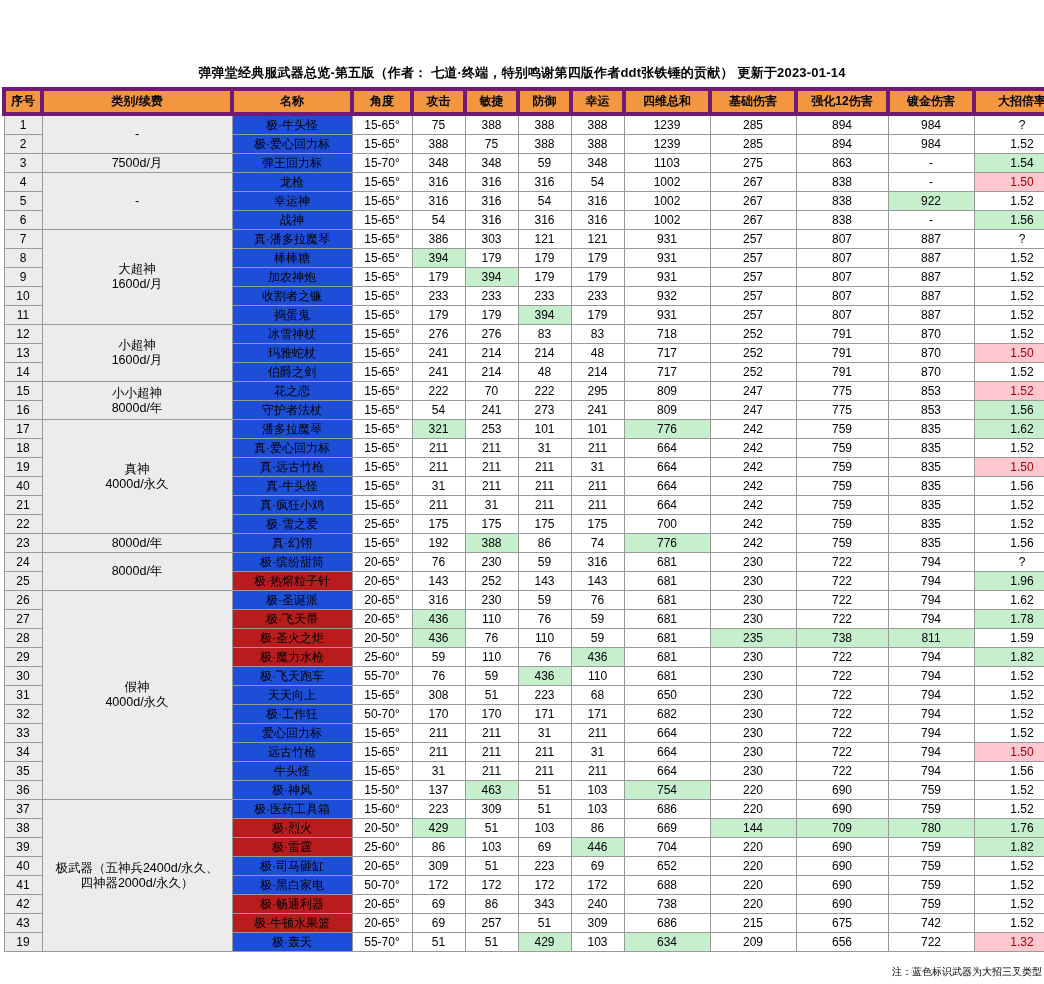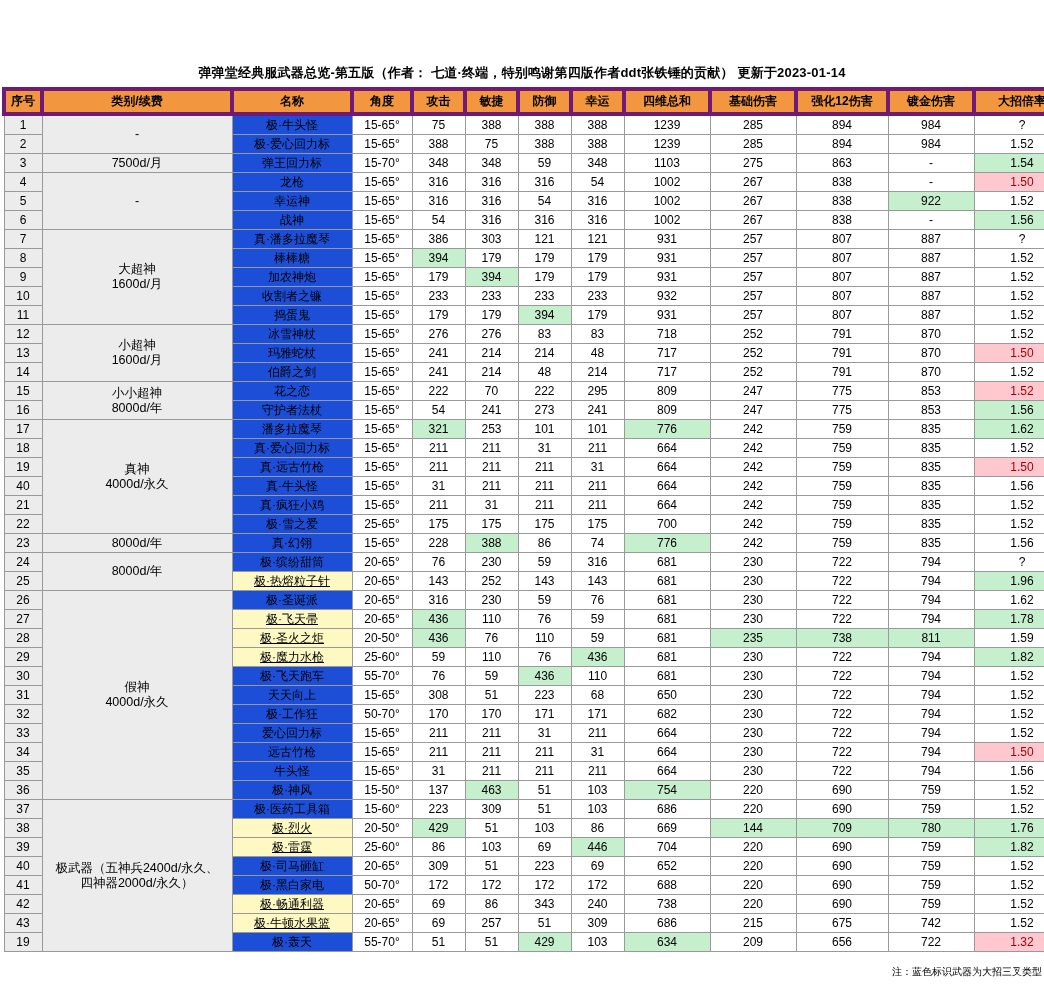--- a/index.html
+++ b/index.html
@@ -37,21 +37,21 @@
   thead th{
     background:#f39640;
     font-weight:bold;
     height:21px;
     border:4px solid #701a75;
     font-size:12px;
   }
   td.idx{background:#ececec;}
   td.grp{background:#ececec;font-size:12.5px;line-height:15px;white-space:normal;}
   td.name{background:#1d4ed8;font-weight:normal;}
-  td.name.blue{background:#fef9c3;text-decoration:underline;}
+  td.name.blue{background:#b91c1c;}
   .g{background:#c6efce;}
   .r{background:#ffc7ce;color:#9c0006;}
   .footer{
     text-align:right;
     font-size:10px;
     line-height:20px;
     padding:10px 0 6px 0;
   }
 </style>
 </head>
@@ -407,21 +407,21 @@
           <td>242</td>
           <td>759</td>
           <td>835</td>
           <td>1.52</td>
         </tr>
         <tr>
           <td class="idx">23</td>
           <td class="grp" rowspan="1">8000d/年</td>
           <td class="name">真·幻翎</td>
           <td>15-65°</td>
-          <td>228</td>
+          <td>192</td>
           <td class="g">388</td>
           <td>86</td>
           <td>74</td>
           <td class="g">776</td>
           <td>242</td>
           <td>759</td>
           <td>835</td>
           <td>1.56</td>
         </tr>
         <tr>

